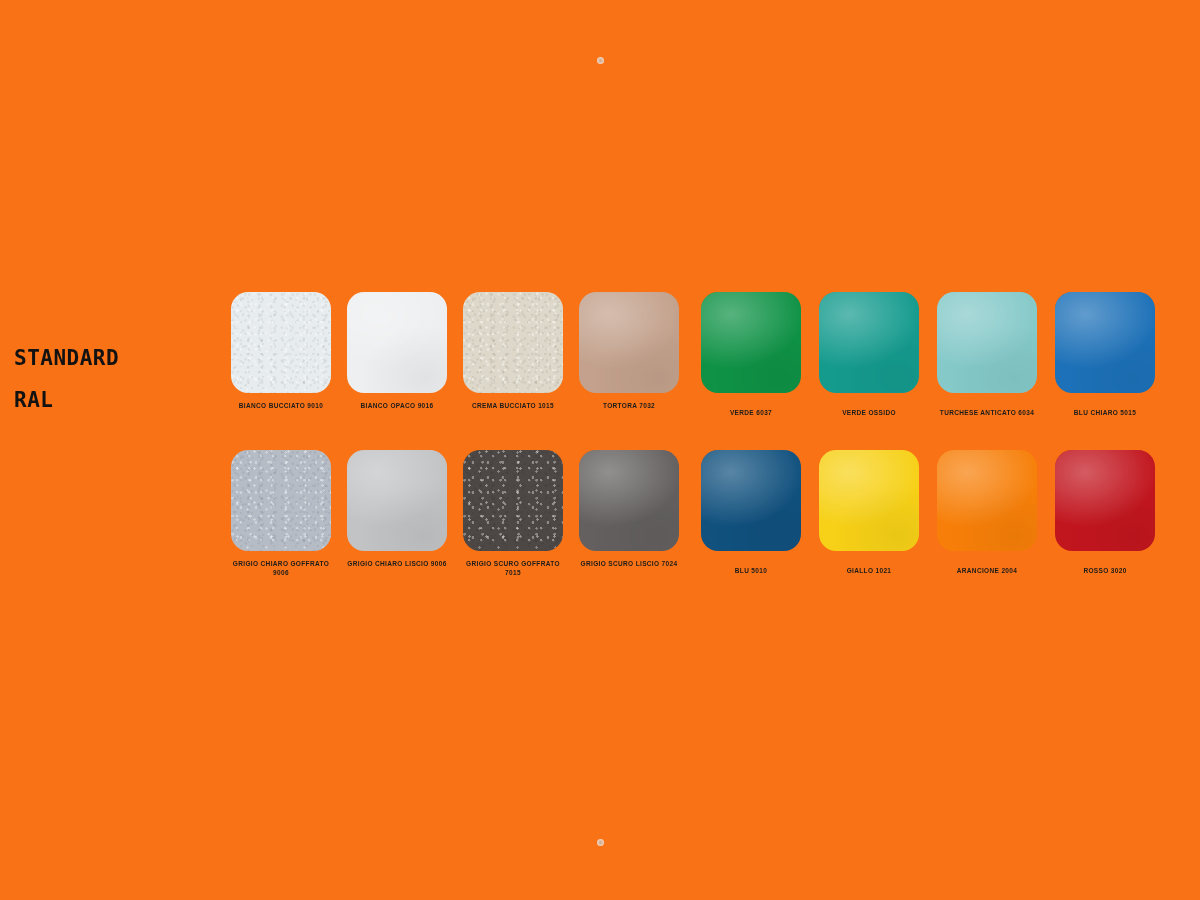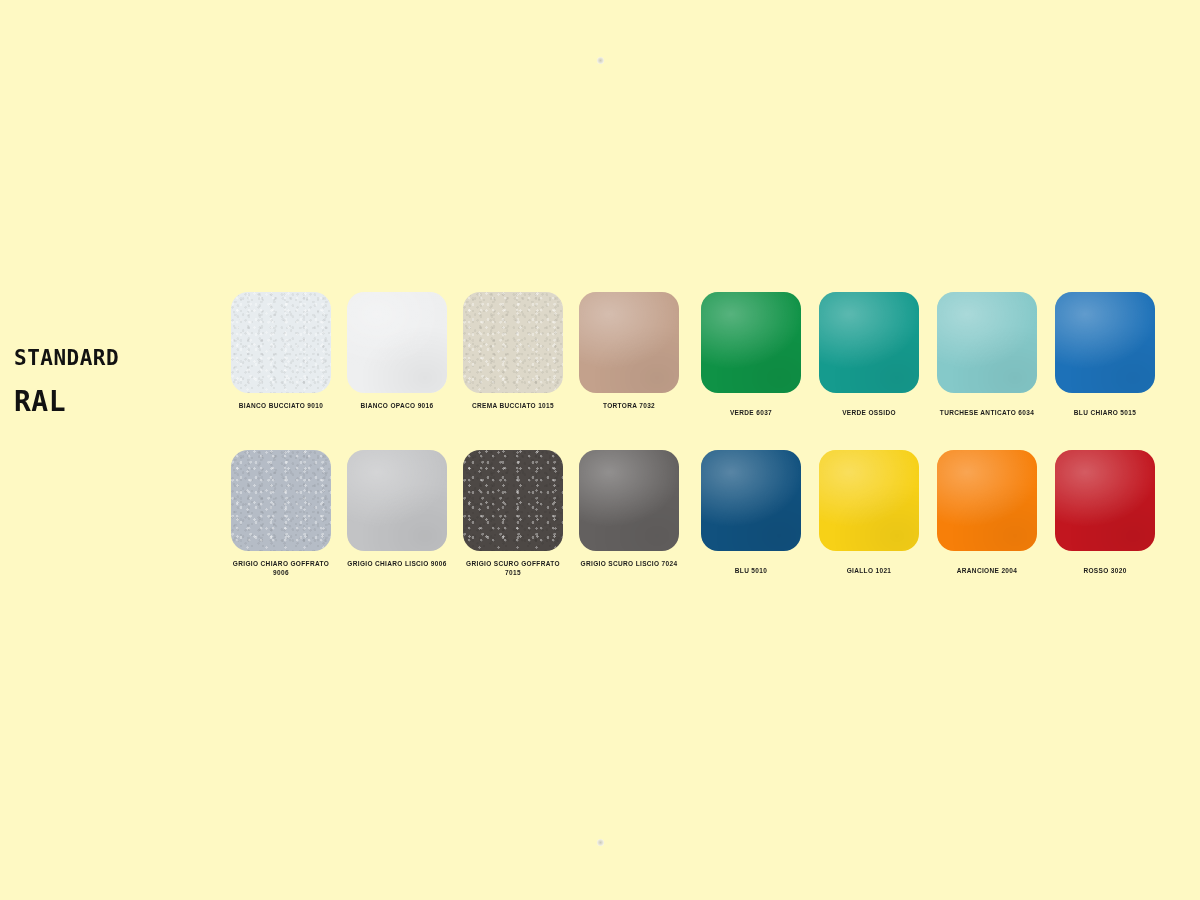--- a/index.html
+++ b/index.html
@@ -11,21 +11,21 @@
     width: 1200px;
     height: 900px;
     position: relative;
     overflow: hidden;
     font-family: "Liberation Sans", sans-serif;
   }
 
   .page {
     position: absolute;
     inset: 0;
-    background: #fef9c3;
+    background: #f97316;
     padding-left: 8px;
   }
 
   
   .reg-dot {
     position: absolute;
     width: 7px;
     height: 7px;
     left: 597px;
     background:
@@ -48,21 +48,21 @@
     letter-spacing: .5px;
     line-height: 42px;
   }
   .title-line {
     font-variant: small-caps;
     text-transform: lowercase;
     font-size: 31px;
     white-space: nowrap;
   }
   .title-line.l1 { font-size: 30px; }
-  .title-line.l2 { font-size: 40px; }
+  .title-line.l2 { font-size: 30px; }
   .title-line.l3 { font-size: 30px; }
 
   
   .grid {
     position: absolute;
     left: 0;
     top: 0;
     width: 1200px;
     height: 900px;
   }

